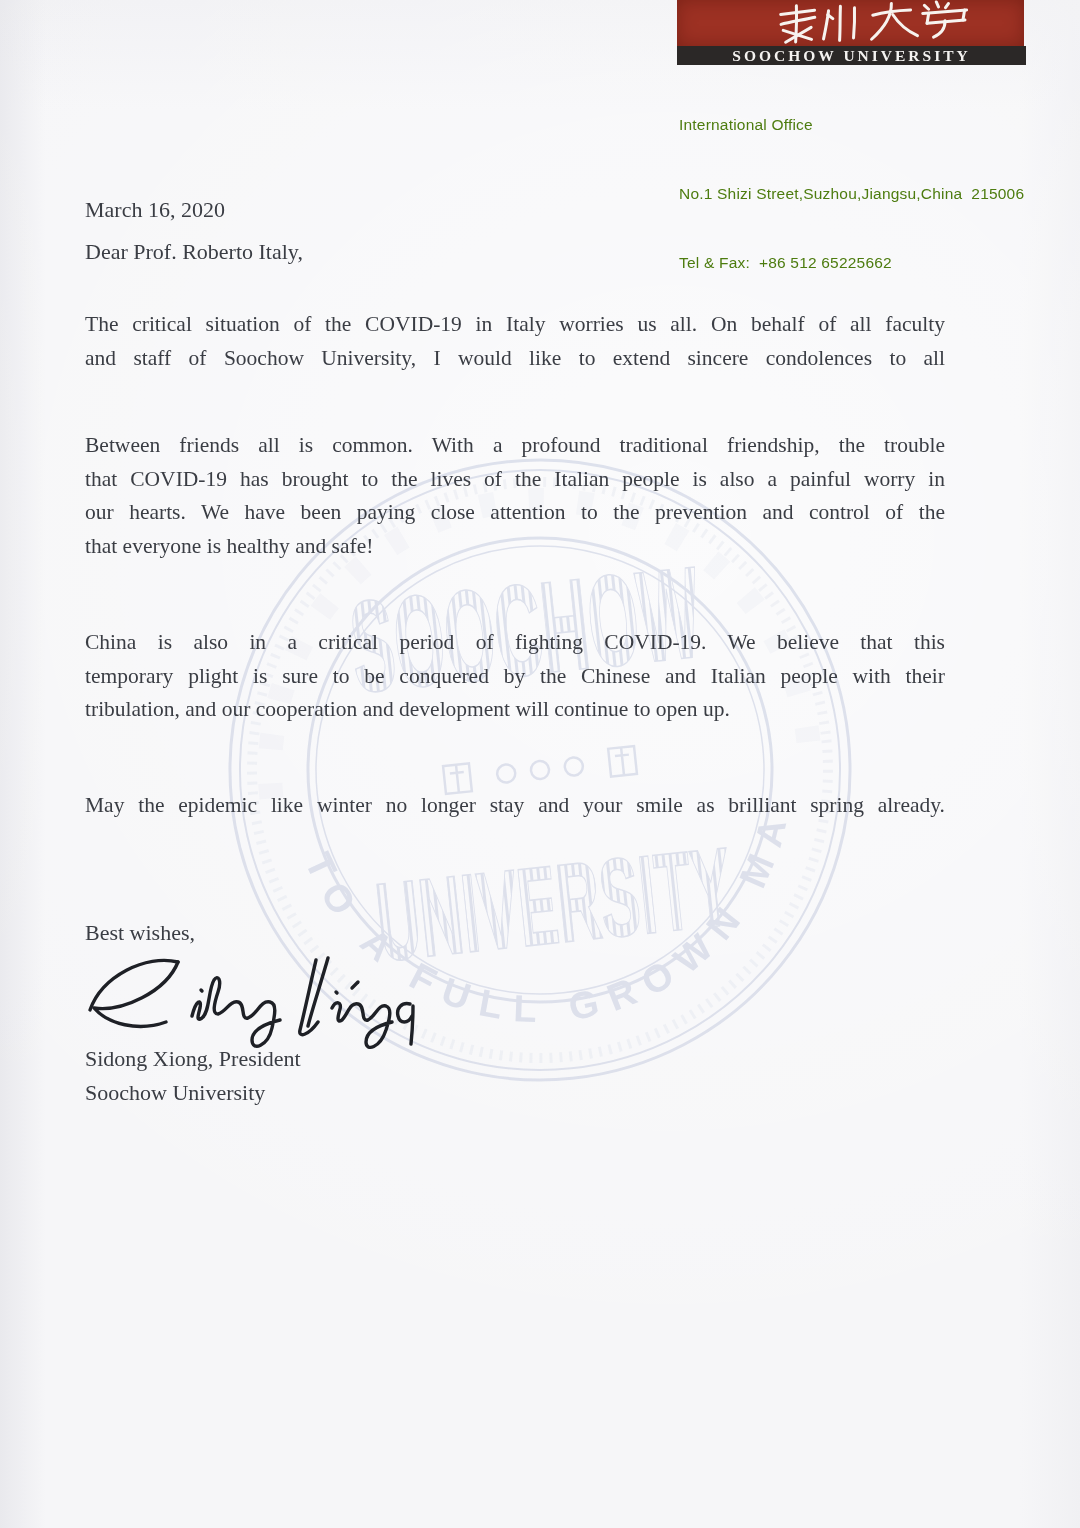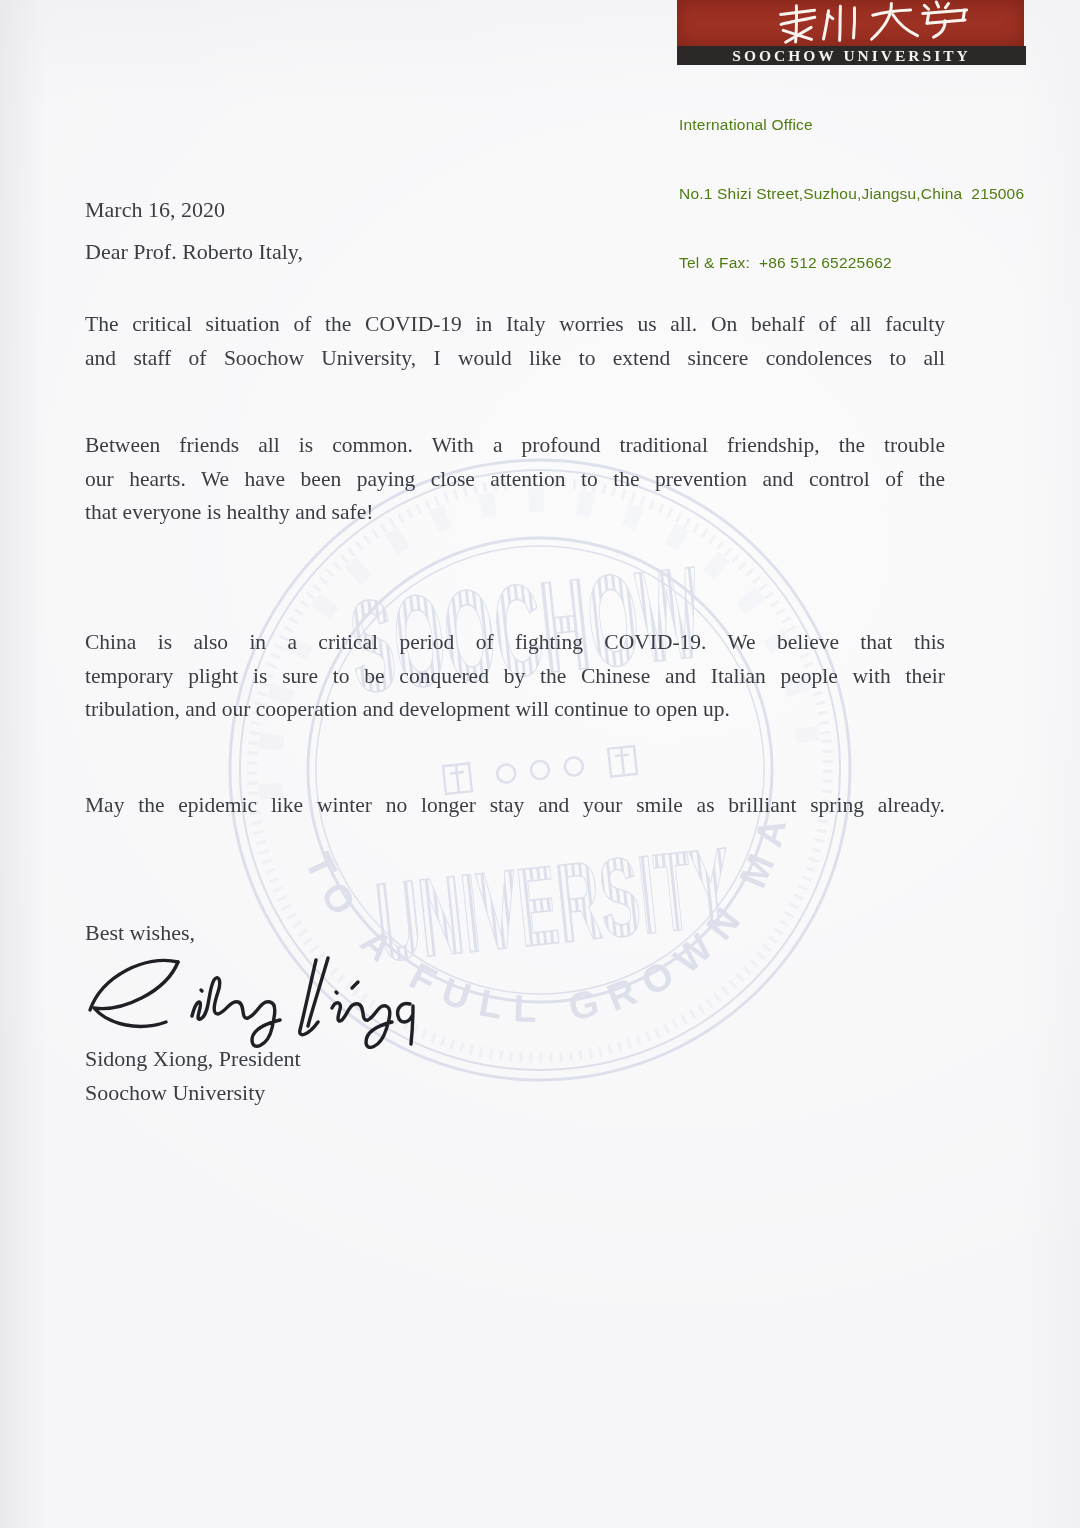--- a/index.html
+++ b/index.html
@@ -146,20 +146,21 @@
 <div class="date-line txt">March 16, 2020</div>
 
 <div class="salutation txt">Dear Prof. Roberto Italy,</div>
 
 <div class="para p1 txt">
     <div class="line">The critical situation of the COVID-19 in Italy worries us all. On behalf of all faculty</div>
     <div class="line">and staff of Soochow University, I would like to extend sincere condolences to all</div>
   </div>
 <div class="para p2 txt">
     <div class="line">Between friends all is common. With a profound traditional friendship, the trouble</div>
+    <div class="line">that COVID-19 has brought to the lives of the Italian people is also a painful worry in</div>
     <div class="line">our hearts. We have been paying close attention to the prevention and control of the</div>
     <div class="line last">that everyone is healthy and safe!</div>
   </div>
 <div class="para p3 txt">
     <div class="line">China is also in a critical period of fighting COVID-19. We believe that this</div>
     <div class="line">temporary plight is sure to be conquered by the Chinese and Italian people with their</div>
     <div class="line last">tribulation, and our cooperation and development will continue to open up.</div>
   </div>
 <div class="para p4 txt">
     <div class="line">May the epidemic like winter no longer stay and your smile as brilliant spring already.</div>

